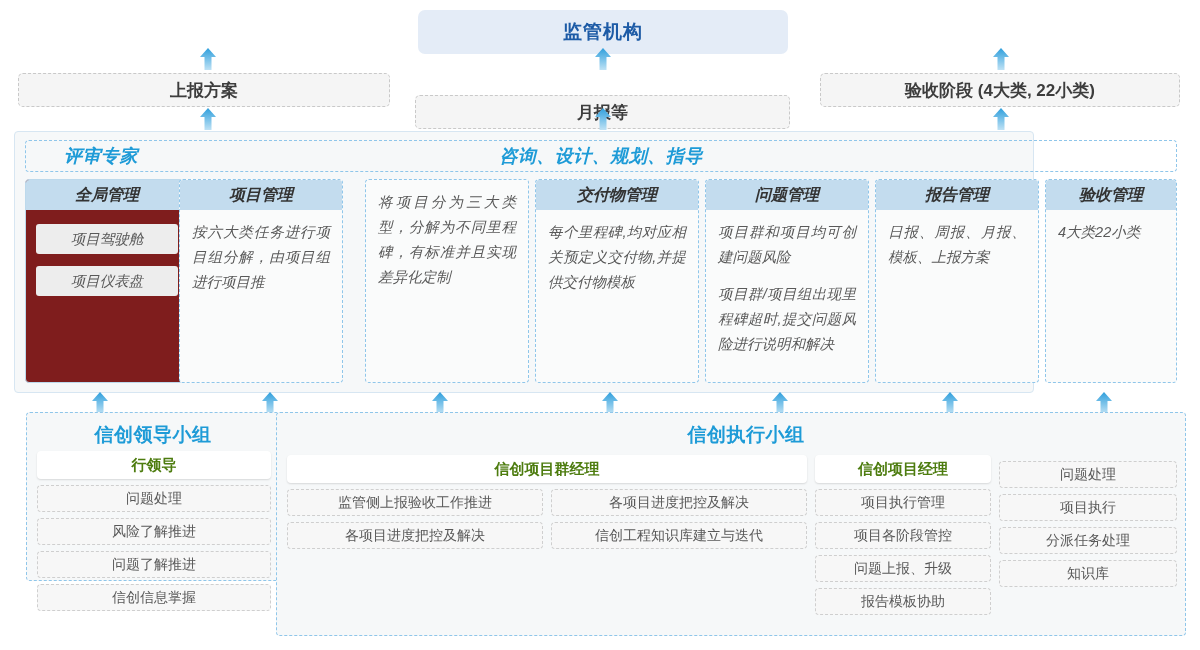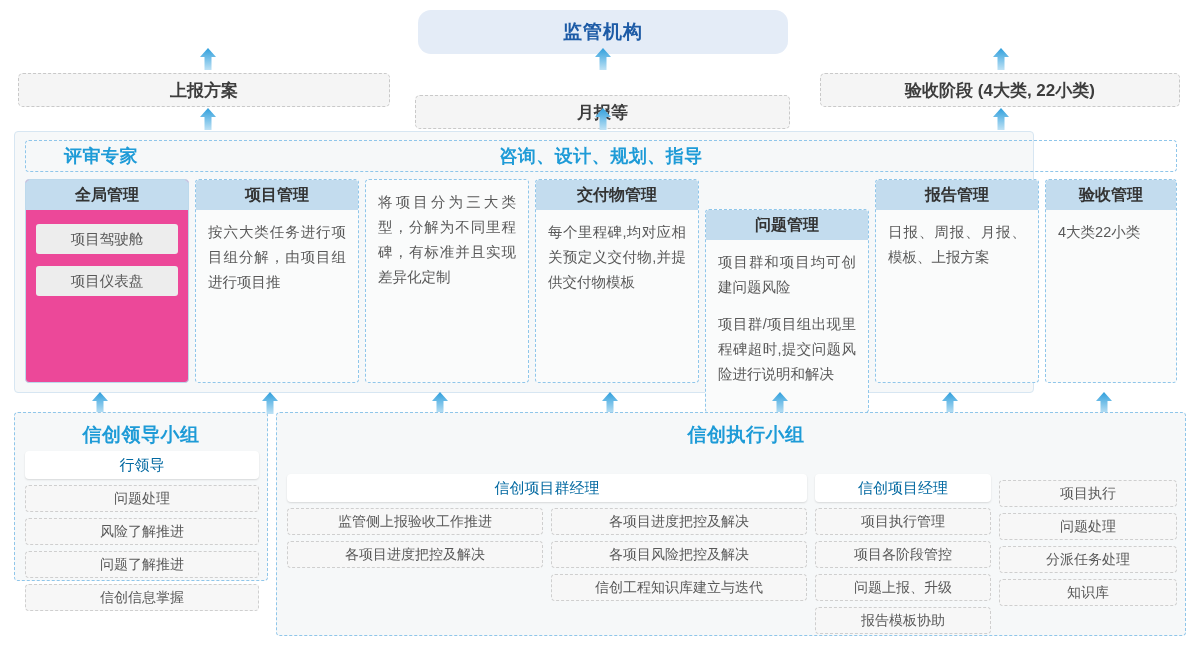--- a/index.html
+++ b/index.html
@@ -11,113 +11,113 @@
   }
   .page { position: relative; width: 1200px; height: 650px; }
 
   
   .dashed     { border: 1px dashed #c9c9c9; border-radius: 5px; background: #f5f5f5; }
   .center     { display: flex; align-items: center; justify-content: center; text-align: center; }
 
   
   #regulator {
     position: absolute; left: 418px; top: 10px; width: 370px; height: 44px;
-    background: #e4ecf7; border-radius: 13px;
+    background: #e4ecf7; border-radius: 7px;
     color: #1d5ba6; font-size: 19px; font-weight: bold; letter-spacing: 1px;
   }
 
   
   .topbox {
     position: absolute; top: 73px; height: 34px;
     color: #3d3d3d; font-size: 17px; font-weight: bold;
   }
   #topbox-0 { left: 18px;  width: 372px; }
   #topbox-1 { left: 415px; width: 375px; margin-top: 22px; }
   #topbox-2 { left: 820px; width: 360px; }
 
   
   .arrow { position: absolute; width: 16px; height: 22px; }
   .arrow svg { display: block; width: 16px; height: 22px; }
 
   
   #service-panel {
     position: absolute; left: 14px; top: 131px; width: 1020px; height: 262px;
-    background: #f6f8f9; border: 1px solid #d7e6f2; border-radius: 4px;
+    background: #f6f8f9; border: 1px solid #d7e6f2; border-radius: 4px; font-style: italic;
   }
   #service-head {
     position: absolute; left: 10px; top: 8px; width: 1152px; height: 32px;
     border: 1px dashed #8fc6ea; border-radius: 4px; background: transparent;
   }
   .service-head-label {
     position: absolute; top: 50%; transform: translateY(-50%);
     color: #1e9bd7; font-size: 18px; font-weight: bold; letter-spacing: .5px;
   }
   #svc-label-left  { left: 38px; }
   #svc-label-right { left: 50%; transform: translate(-50%, -50%); }
 
   
   .mcol {
     position: absolute; top: 47px; height: 204px;
     border: 1px dashed #8fc6ea; border-radius: 4px;
     background: #fafbfb; overflow: hidden;
   }
-  .mcol.solid { border: 1px solid #bcd9ec; background: #ec4899; }
+  .mcol.solid { border: 1px solid #bcd9ec; background: #7f1d1d; }
   .mcol-head {
     height: 30px; background: #c3dcee; color: #333333;
     font-size: 16px; font-weight: bold;
     display: flex; align-items: center; justify-content: center;
   }
   .mcol-body { padding: 10px 12px 0 12px; }
   .mcol-body p {
     color: #595959; font-size: 14.5px; line-height: 25px;
     text-align: justify; text-align-last: left; margin-bottom: 12px;
   }
   .mcol-body p:last-child { margin-bottom: 0; }
   .pill {
     background: #ededed; border-radius: 3px; height: 30px;
     margin: 0 10px 12px 10px; color: #595959; font-size: 14.5px;
     display: flex; align-items: center; justify-content: center;
   }
   .mcol-body.pills { padding: 14px 0 0 0; }
 
   
   #leader-group {
-    position: absolute; left: 14px; top: 412px; width: 254px; height: 169px;
+    position: absolute; left: 26px; top: 412px; width: 254px; height: 169px;
     border: 1px dashed #8fc6ea; border-radius: 4px; background: #f6f8f9;
   }
   #exec-group {
     position: absolute; left: 276px; top: 412px; width: 910px; height: 224px;
     border: 1px dashed #8fc6ea; border-radius: 4px; background: #f6f8f9;
   }
   .group-title {
     color: #1e9bd7; font-size: 19px; font-weight: bold; text-align: center;
     letter-spacing: .5px; padding-top: 9px;
   }
   #exec-group .group-title { margin-left: 30px; }
 
   .role-head {
     background: #ffffff; border-radius: 4px; height: 28px;
     box-shadow: 0 1px 2px rgba(0,0,0,.13);
-    color: #0369a1; font-size: 15px; font-weight: normal;
+    color: #4d7c0f; font-size: 15px; font-weight: bold;
     display: flex; align-items: center; justify-content: center;
   }
   .task {
     border: 1px dashed #cfcfcf; border-radius: 4px; background: #f7f7f7;
     height: 27px; color: #595959; font-size: 14px;
     display: flex; align-items: center; justify-content: center;
   }
 
   
   #leader-inner { position: absolute; left: 10px; top: 38px; width: 234px; }
   #leader-inner .task { margin-top: 6px; }
 
   
   #exec-inner {
     position: absolute; left: 10px; top: 42px; width: 890px;
-    display: flex; gap: 8px; margin-top: 19px;
+    display: flex; gap: 8px;
   }
   #pgm-col   { width: 520px; }
   #pm-col    { width: 176px; }
   #mem-col   { width: 178px; }
   #pgm-col .task, #pm-col .task, #mem-col .task { margin-top: 6px; }
   .pgm-split { display: flex; gap: 8px; }
   .pgm-split > div { flex: 1; }
 </style>
 </head>
 <body>
@@ -184,41 +184,41 @@
     </div>
 
     <div class="mcol solid" style="left:10px; width:164px;">
       <div class="mcol-head">全局管理</div>
       <div class="mcol-body pills">
         <div class="pill">项目驾驶舱</div>
         <div class="pill">项目仪表盘</div>
       </div>
     </div>
 
-    <div class="mcol" style="left:180px; width:164px;">
+    <div class="mcol" style="left:164px; width:164px;">
       <div class="mcol-head">项目管理</div>
       <div class="mcol-body">
         <p>按六大类任务进行项目组分解，由项目组进行项目推</p>
       </div>
     </div>
 
     <div class="mcol" style="left:350px; width:164px;">
       <div class="mcol-body">
         <p>将项目分为三大类型，分解为不同里程碑，有标准并且实现差异化定制</p>
       </div>
     </div>
 
     <div class="mcol" style="left:520px; width:164px;">
       <div class="mcol-head">交付物管理</div>
       <div class="mcol-body">
         <p>每个里程碑,均对应相关预定义交付物,并提供交付物模板</p>
       </div>
     </div>
 
-    <div class="mcol" style="left:690px; width:164px;margin-top:30px;">
+    <div class="mcol" style="left:690px; width:164px;">
       <div class="mcol-head">问题管理</div>
       <div class="mcol-body">
         <p>项目群和项目均可创建问题风险</p>
         <p>项目群/项目组出现里程碑超时,提交问题风险进行说明和解决</p>
       </div>
     </div>
 
     <div class="mcol" style="left:860px; width:164px;">
       <div class="mcol-head">报告管理</div>
       <div class="mcol-body">
@@ -287,37 +287,36 @@
 
       <div id="pgm-col">
         <div class="role-head">信创项目群经理</div>
         <div class="pgm-split" style="margin-top:0">
           <div>
             <div class="task">监管侧上报验收工作推进</div>
             <div class="task">各项目进度把控及解决</div>
           </div>
           <div>
             <div class="task">各项目进度把控及解决</div>
-            <div class="task">各项目风险把控及解决</div>
             <div class="task">信创工程知识库建立与迭代</div>
           </div>
         </div>
       </div>
 
       <div id="pm-col">
         <div class="role-head">信创项目经理</div>
         <div class="task">项目执行管理</div>
         <div class="task">项目各阶段管控</div>
         <div class="task">问题上报、升级</div>
         <div class="task">报告模板协助</div>
       </div>
 
       <div id="mem-col">
+        <div class="task">问题处理</div>
         <div class="task">项目执行</div>
-        <div class="task">问题处理</div>
         <div class="task">分派任务处理</div>
         <div class="task">知识库</div>
       </div>
 
     </div>
   </div>
 
 </div>
 
 </body></html>

